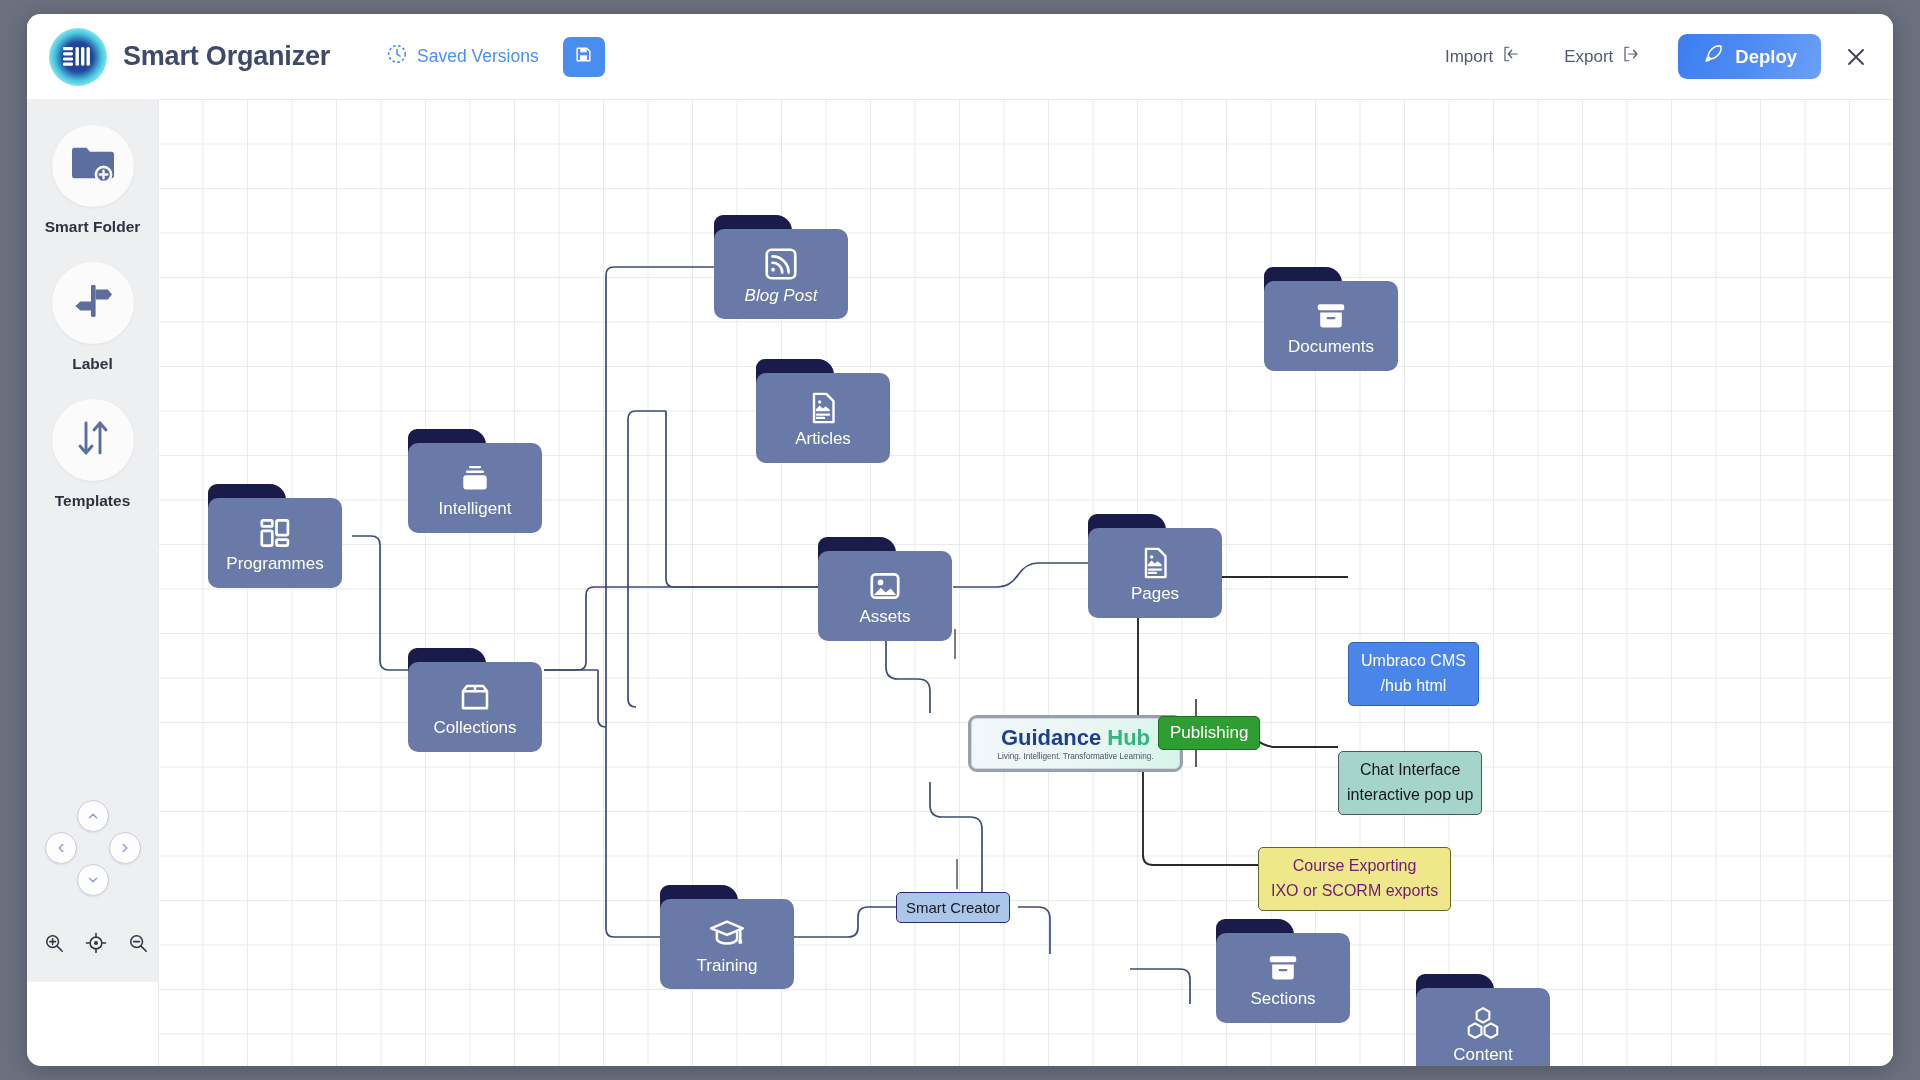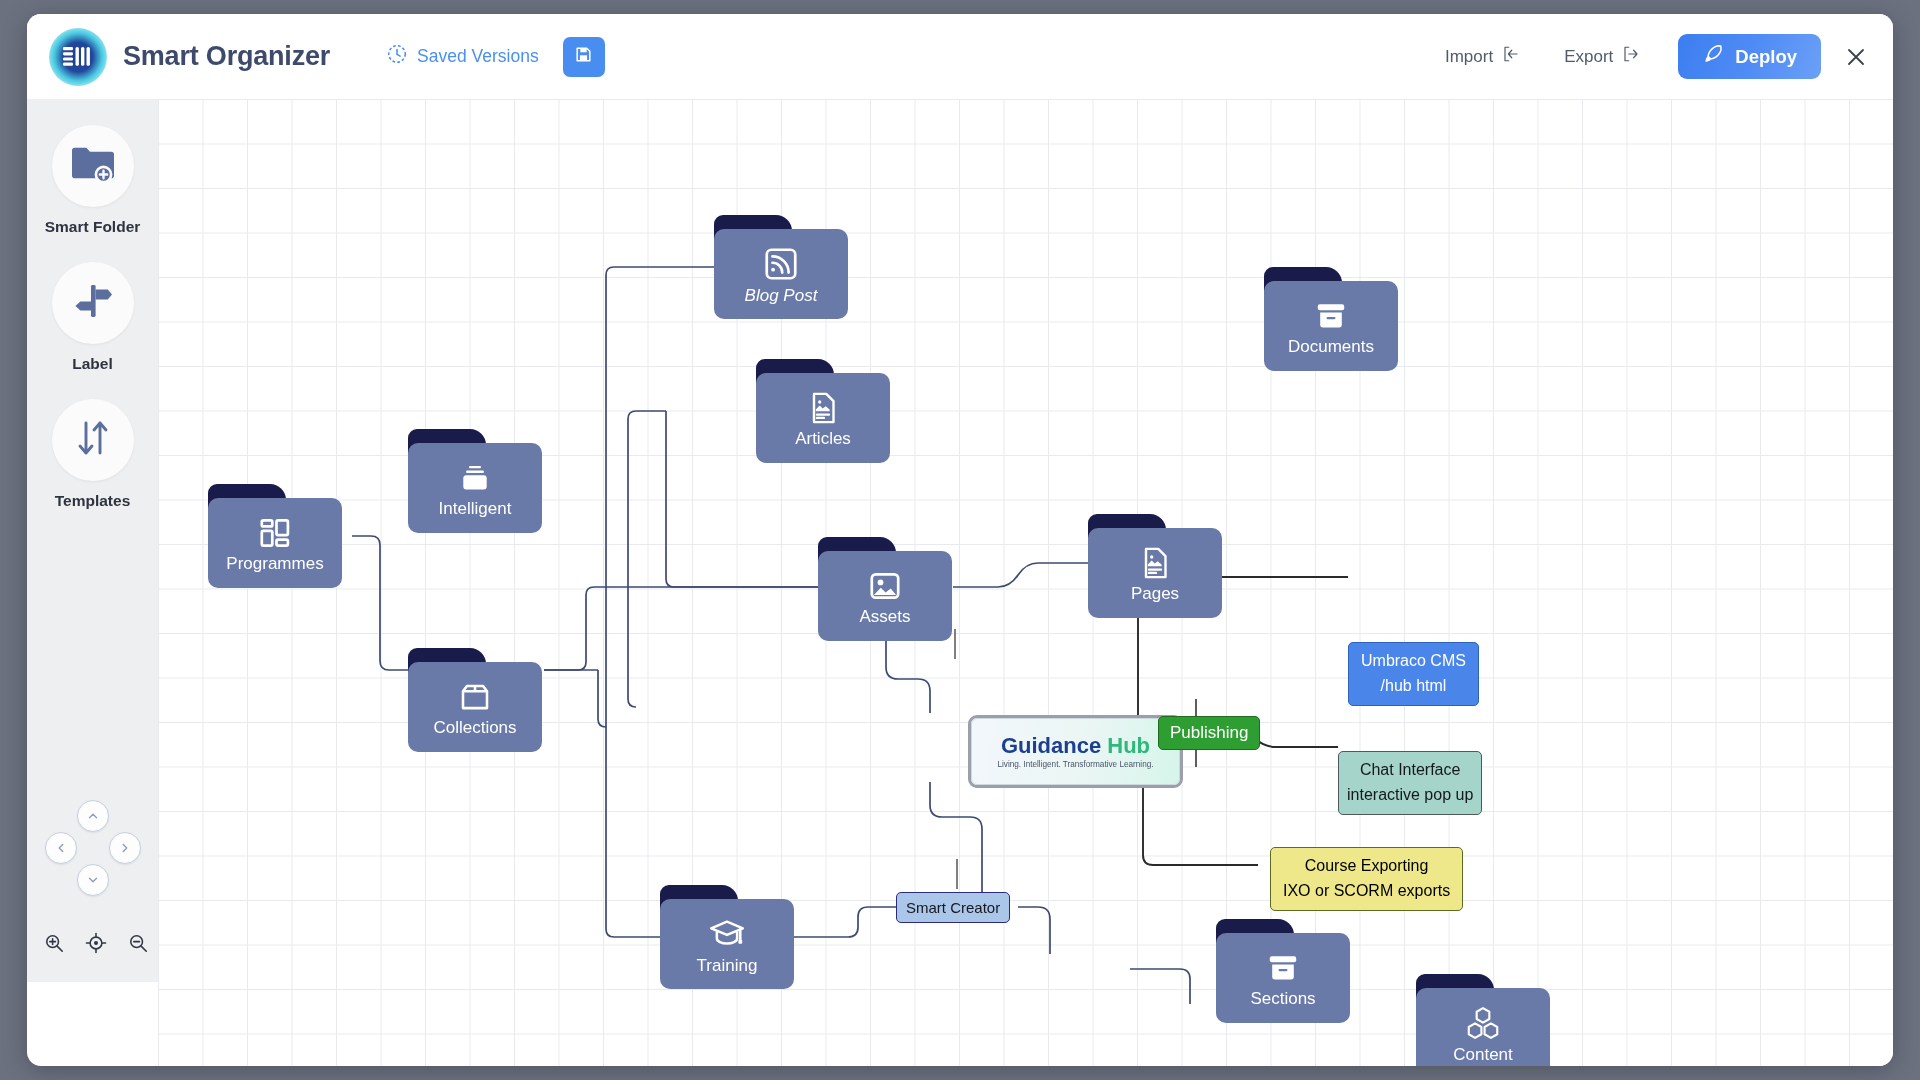--- a/index.html
+++ b/index.html
@@ -152,21 +152,21 @@
     align-items: center; justify-content: center; gap: 4px;
   }
   .folder .flabel {
     color: #ffffff; font-size: 17px; line-height: 1;
   }
   .folder svg { display: block; }
 
   
   #hub-node {
     position: absolute;
-    width: 215px; height: 73px;
+    width: 215px; height: 57px;
     border: 3px solid #9ba0a8;
     border-radius: 9px;
     background: #ffffff;
     padding: 0;
     cursor: pointer;
   }
   #hub-inner {
     width: 100%; height: 100%;
     border: 1px solid #cfd8e0;
     border-radius: 6px;
@@ -205,23 +205,22 @@
     color: #ffffff; font-size: 16px;
     padding: 6px 12px;
   }
   #chip-chat {
     background: #a5d4cb; border: 1px solid #4b5b58;
     color: #16181b; font-size: 16px;
     padding: 6px 8px;
   }
   #chip-export {
     background: #eee88a; border: 1px solid #5c6b22;
-    color: #000000; font-size: 16px;
+    color: #701a75; font-size: 16px;
     padding: 6px 12px;
-    margin-left: 12px;
   }
 </style>
 </head>
 <body>
 
 <div id="app-window">
 
   <div id="header">
 
     <div id="logo-badge">

